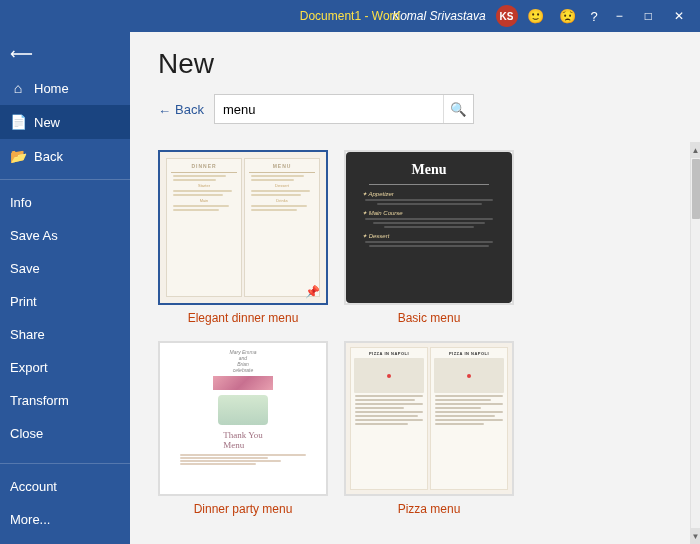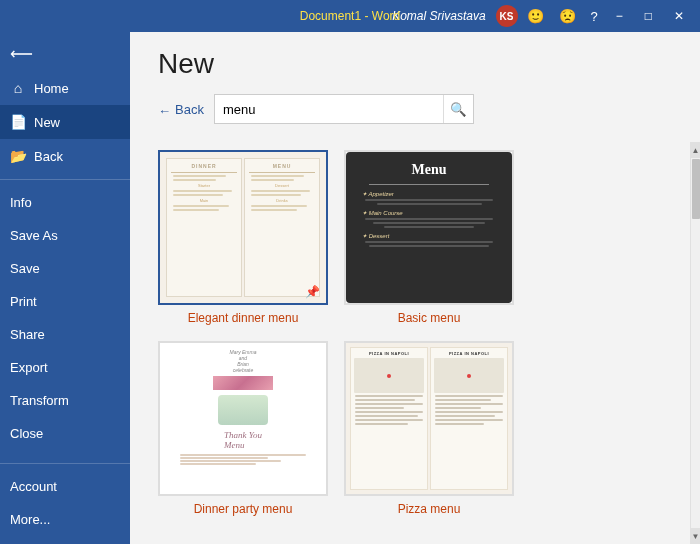--- a/index.html
+++ b/index.html
@@ -309,21 +309,20 @@
     .dinner-flowers {
       width: 50px;
       height: 30px;
       background: linear-gradient(to bottom, #d4e8d0, #b8d4c0);
       border-radius: 4px;
       margin: 2px 0;
     }
     .dinner-title {
       font-size: 9px;
       color: #a07080;
-      font-style: italic;
       font-family: serif;
       margin: 3px 0;
     }
     .dinner-lines { width: 80%; }
     .dinner-line {
       height: 2px;
       background: #e0d0c0;
       margin: 1px 0;
       border-radius: 1px;
     }

